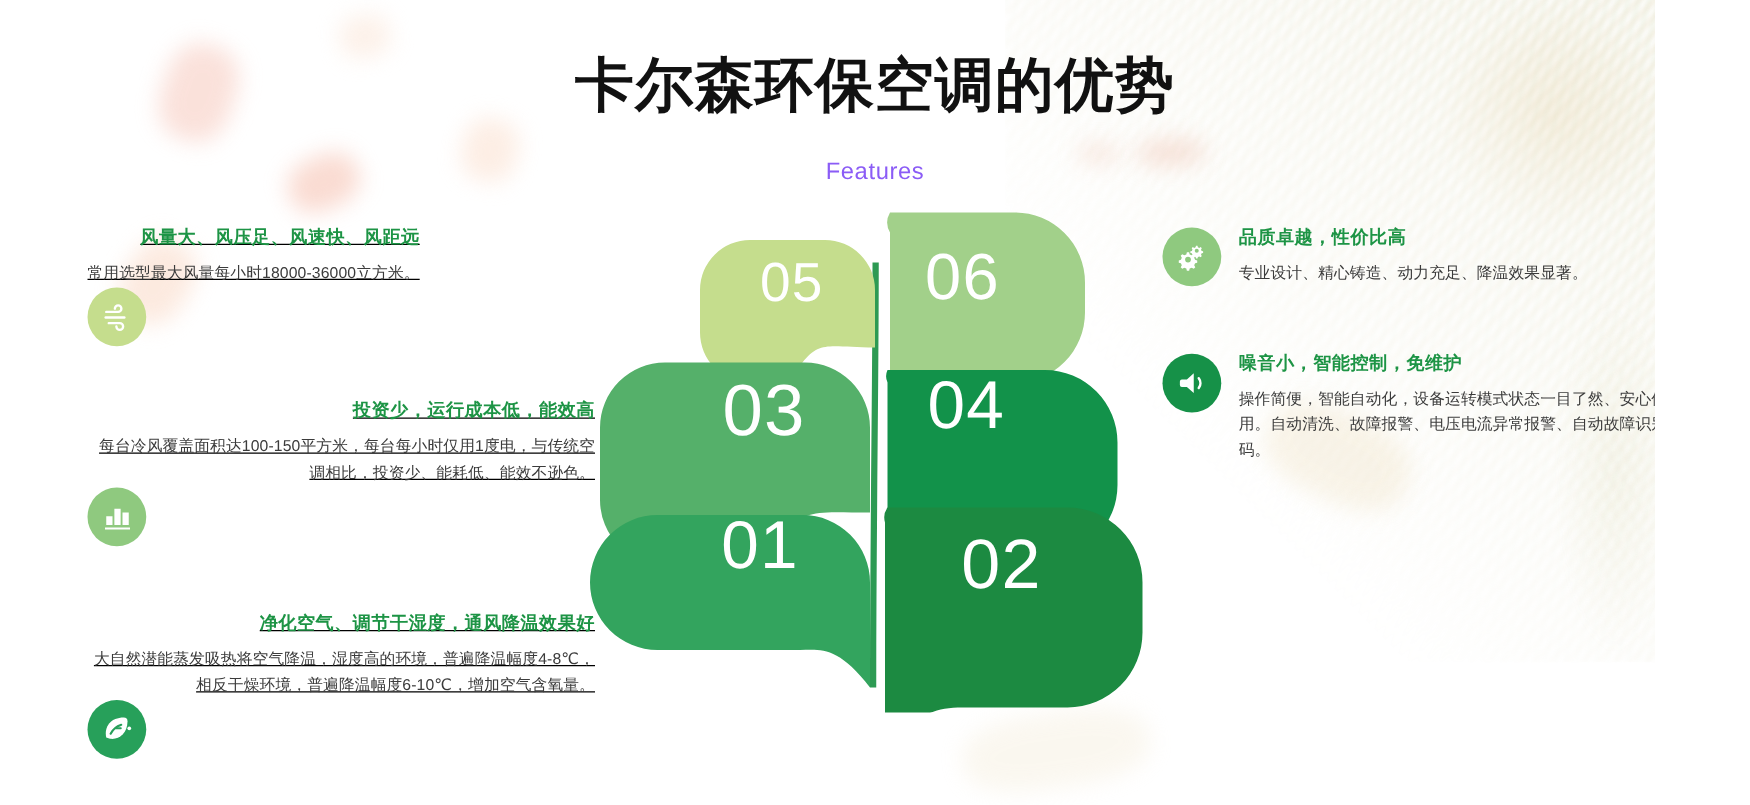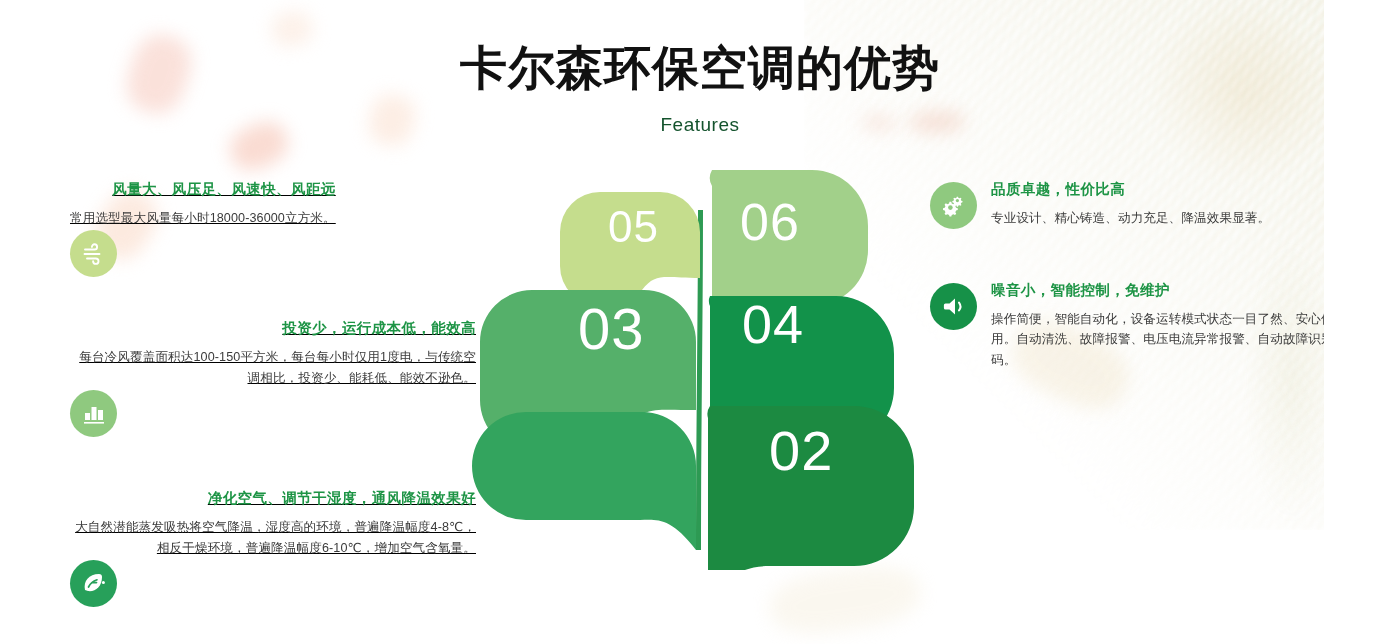--- a/index.html
+++ b/index.html
@@ -36,22 +36,22 @@
   }
 
   
   .header{position:absolute;top:0;left:0;width:1400px;text-align:center;z-index:3;}
   .page-title{
     margin:0;padding-top:40px;
     font-size:47px;line-height:1.2;font-weight:700;color:#111;
     letter-spacing:1px;
   }
   .page-subtitle{
-    margin:0;padding-top:18px;
-    font-size:19px;color:#14532d;font-weight:400;letter-spacing:.5px;
+    margin:13px;padding-top:18px;
+    font-size:19px;color:#8b5cf6;font-weight:400;letter-spacing:.5px;
   }
 
   
   .col{position:absolute;top:180px;width:420px;z-index:4;}
   .col-left{left:70px;}
   .col-right{left:930px;}
 
   .feature{display:flex;align-items:flex-start;margin-bottom:36px;}
   .col-left .feature{flex-direction:column;text-decoration:underline;}
   .col-left .feat-text{text-align:right;padding-right:14px;}
@@ -140,20 +140,21 @@
                a54 54 0 0 1 54 -54 z" fill="#33a45e"></path>
 
       <path d="M240 256 h144 a60 60 0 0 1 60 60 v40 a60 60 0 0 1 -60 60 h-84
                c-28 0 -42 10 -52 34 l-10 24 v-206 a14 14 0 0 1 2 -12 z" fill="#1c8a41"></path>
     </svg>
 
     <span class="leaf-num n05">05</span>
     <span class="leaf-num n06">06</span>
     <span class="leaf-num n03">03</span>
     <span class="leaf-num n04">04</span>
+    <span class="leaf-num n01">01</span>
     <span class="leaf-num n02">02</span>
   </div>
 
   <div class="col col-left">
 
     <div class="feature row-1">
       <div class="feat-text">
         <p class="feat-title">风量大、风压足、风速快、风距远</p>
         <p class="feat-desc">常用选型最大风量每小时18000-36000立方米。</p>
       </div>

